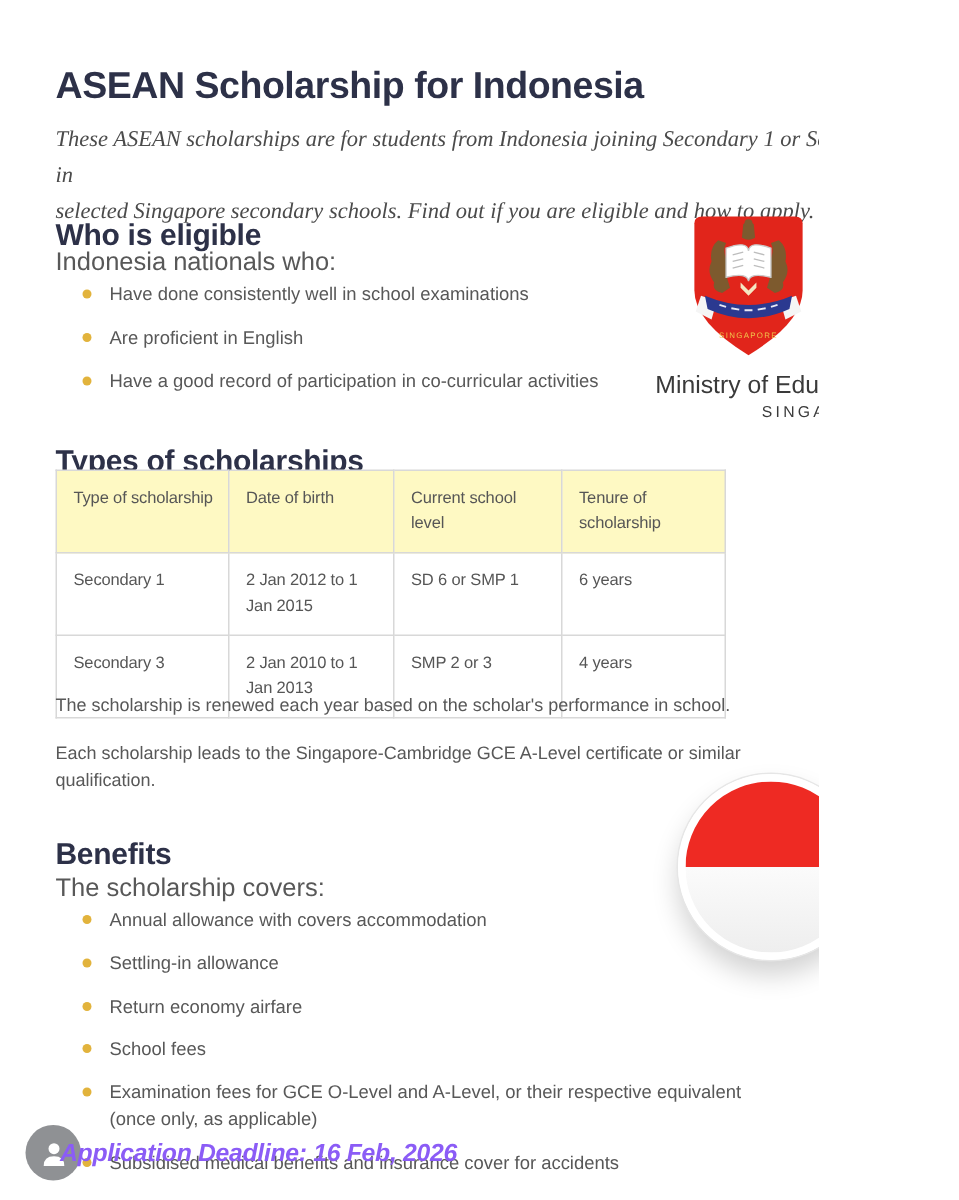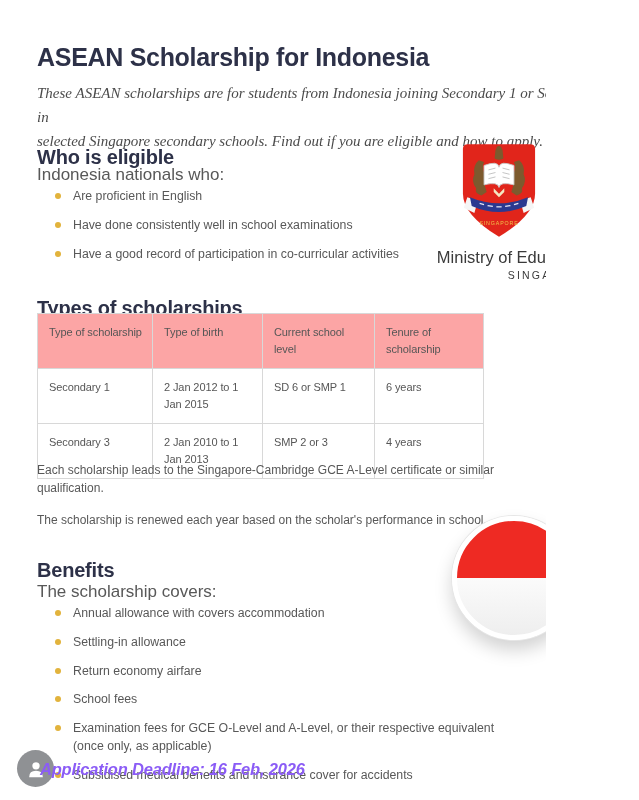--- a/index.html
+++ b/index.html
@@ -38,21 +38,21 @@
   .moe-country{font-size:10.5px;color:#3a3a3a;letter-spacing:2.2px;margin-top:2px;}
   
   .sch-table{
     position:absolute;left:37px;top:313px;width:446px;border-collapse:collapse;
     table-layout:fixed;font-size:11px;color:#565656;
   }
   .sch-table th,.sch-table td{
     border:1px solid #d8d8d8;text-align:left;vertical-align:top;
     padding:10px 6px 10px 11px;line-height:1.55;font-weight:400;letter-spacing:-0.1px;
   }
-  .sch-table th{background:#fca5a5;}
+  .sch-table th{background:#fef9c3;}
   .notes p{margin:0 0 14px 0;}
   .notes{position:absolute;left:37px;top:461px;width:478px;font-size:12px;line-height:1.5;color:#585858;}
   
   .flag{
     position:absolute;left:452px;top:516px;width:114px;height:114px;border-radius:50%;
     background:linear-gradient(180deg,#ee2a23 0%,#ee2a23 50%,#fbfbfb 50%,#eeeeee 100%);
     border:5px solid #ffffff;
     box-shadow:0 0 0 1px #e6e6e6, 0 10px 18px rgba(0,0,0,0.18);
   }
   
@@ -74,22 +74,22 @@
 
   <p class="intro">
     <span>These ASEAN scholarships are for students from Indonesia joining Secondary 1 or Secondary 3 in</span>
     <span>selected Singapore secondary schools. Find out if you are eligible and how to apply.</span>
   </p>
 
   <h2 class="section-heading" style="top:129px;">Who is eligible</h2>
   <div class="lead" style="top:165px;">Indonesia nationals who:</div>
 
   <ul class="bullet-list" style="top:188px;">
+    <li>Have done consistently well in school examinations</li>
     <li>Are proficient in English</li>
-    <li>Have done consistently well in school examinations</li>
     <li>Have a good record of participation in co-curricular activities</li>
   </ul>
 
   <div class="moe">
     <svg class="moe-crest" width="88" height="98" viewBox="0 0 100 110">
 
       <path d="M9,7 Q9,2 15,2 H85 Q91,2 91,7 V58 Q91,82 50,107 Q9,82 9,58 Z" fill="#e1251b"></path>
 
       <path d="M46,8 Q50,3 54,8 L55,18 Q50,21 45,18 Z" fill="#7d5a2e"></path>
       <circle cx="50" cy="7" r="3" fill="#7d5a2e"></circle>
@@ -131,21 +131,21 @@
   <table class="sch-table">
     <colgroup>
         <col style="width:115px">
         <col style="width:110px">
         <col style="width:112px">
         <col style="width:109px">
       </colgroup>
     <thead>
       <tr>
         <th>Type of scholarship</th>
-        <th>Type of birth</th>
+        <th>Date of birth</th>
         <th>Current school level</th>
         <th>Tenure of scholarship</th>
       </tr>
     </thead>
     <tbody>
       <tr>
         <td>Secondary 1</td>
         <td>2 Jan 2012 to 1 Jan 2015</td>
         <td>SD 6 or SMP 1</td>
         <td>6 years</td>
@@ -153,22 +153,22 @@
       <tr>
         <td>Secondary 3</td>
         <td>2 Jan 2010 to 1 Jan 2013</td>
         <td>SMP 2 or 3</td>
         <td>4 years</td>
       </tr>
     </tbody>
   </table>
 
   <div class="notes">
+    <p>The scholarship is renewed each year based on the scholar's performance in school.</p>
     <p>Each scholarship leads to the Singapore-Cambridge GCE A-Level certificate or similar qualification.</p>
-    <p>The scholarship is renewed each year based on the scholar's performance in school.</p>
   </div>
 
   <h2 class="section-heading" style="top:542px;">Benefits</h2>
   <div class="lead" style="top:582px;">The scholarship covers:</div>
 
   <ul class="bullet-list" style="top:605px;">
     <li>Annual allowance with covers accommodation</li>
     <li>Settling-in allowance</li>
     <li>Return economy airfare</li>
     <li>School fees</li>

